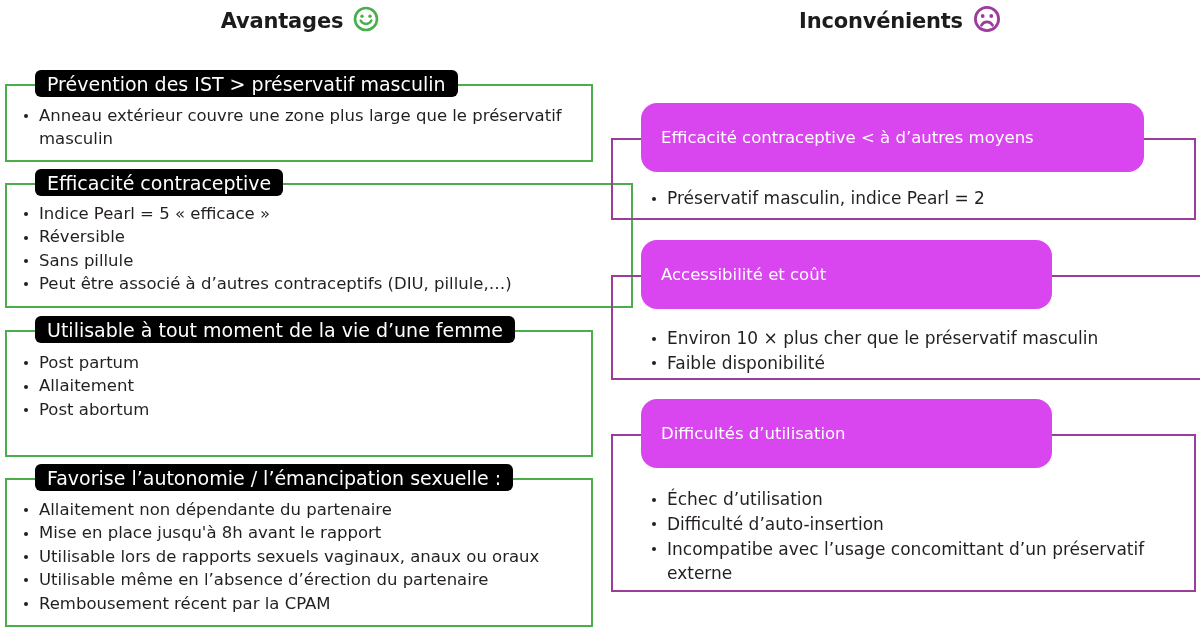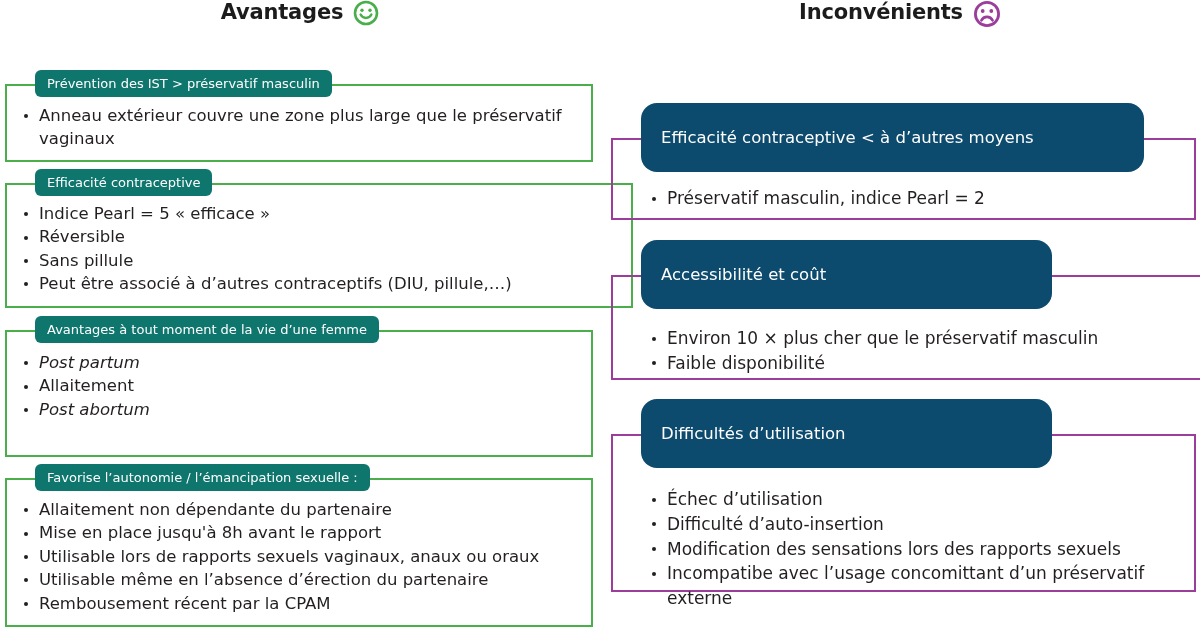--- a/index.html
+++ b/index.html
@@ -14,20 +14,21 @@
     font-family: "DejaVu Sans", "Liberation Sans", sans-serif;
     overflow: hidden;
   }
 
   
   .col-header {
     position: absolute;
     top: 0;
     height: 42px;
     display: flex;
+    align-items: center;
     justify-content: center;
     gap: 10px;
   }
   .col-header.left  { left: 0;   width: 600px; }
   .col-header.right { left: 600px; width: 600px; }
 
   .col-header-title {
     font-size: 21px;
     font-weight: bold;
     color: #1c1c1c;
@@ -79,42 +80,42 @@
   ul.bullets li::before {
     content: "";
     position: absolute;
     left: 3px;
     top: 0.62em;
     width: 4px;
     height: 4px;
     border-radius: 50%;
     background: #231f20;
   }
-  ul.bullets li.italic { font-style: italic; }
+  ul.bullets li.italic { }
 
   
   .green .panel-frame { border-color: #4aae4b; }
   .green .panel-pill {
-    background: #0f766e;
+    background: #000000;
     border-radius: 6px;
     height: 27px;
     padding: 0 12px;
-    font-size: 13px;
+    font-size: 19px;
   }
   .green .panel-body {
     left: 16px;
     right: 10px;
     font-size: 16.5px;
     line-height: 1.42;
   }
 
   
   .purple .panel-frame { border-color: #9b3d9b; }
   .purple .panel-pill {
-    background: #0c4a6e;
+    background: #d946ef;
     border-radius: 16px;
     height: 69px;
     padding: 0 20px;
     font-size: 16.5px;
   }
   .purple .panel-body {
     left: 38px;
     right: 10px;
     font-size: 17px;
     line-height: 1.46;
@@ -147,21 +148,21 @@
   </span>
 </div>
 
 <div class="panel green" style="left:5px; top:70px; width:588px; height:92px;">
   <div class="panel-frame" style="top:14px;"></div>
   <div class="panel-pill">
     <span>Prévention des IST &gt; préservatif masculin</span>
   </div>
   <div class="panel-body" style="top:34px;">
     <ul class="bullets">
-      <li>Anneau extérieur couvre une zone plus large que le préservatif vaginaux</li>
+      <li>Anneau extérieur couvre une zone plus large que le préservatif masculin</li>
     </ul>
   </div>
 </div>
 
 <div class="panel green" style="left:5px; top:169px; width:588px; height:139px;padding-left:40px;">
   <div class="panel-frame" style="top:14px;"></div>
   <div class="panel-pill">
     <span>Efficacité contraceptive</span>
   </div>
   <div class="panel-body" style="top:33px;">
@@ -170,21 +171,21 @@
       <li>Réversible</li>
       <li>Sans pillule</li>
       <li>Peut être associé à d’autres contraceptifs (DIU, pillule,…)</li>
     </ul>
   </div>
 </div>
 
 <div class="panel green" style="left:5px; top:316px; width:588px; height:141px;">
   <div class="panel-frame" style="top:14px;"></div>
   <div class="panel-pill">
-    <span>Avantages à tout moment de la vie d’une femme</span>
+    <span>Utilisable à tout moment de la vie d’une femme</span>
   </div>
   <div class="panel-body" style="top:35px;">
     <ul class="bullets">
       <li class="italic">Post partum</li>
       <li>Allaitement</li>
       <li class="italic">Post abortum</li>
     </ul>
   </div>
 </div>
 
@@ -231,17 +232,16 @@
 
 <div class="panel purple" style="left:611px; top:399px; width:585px; height:193px;border-radius:9px;">
   <div class="panel-frame" style="top:35px;"></div>
   <div class="panel-pill" style="width:411px;">
     <span>Difficultés d’utilisation</span>
   </div>
   <div class="panel-body" style="top:88px;">
     <ul class="bullets">
       <li>Échec d’utilisation</li>
       <li>Difficulté d’auto-insertion</li>
-      <li>Modification des sensations lors des rapports sexuels</li>
       <li>Incompatibe avec l’usage concomittant d’un préservatif externe</li>
     </ul>
   </div>
 </div>
 
 </body></html>

